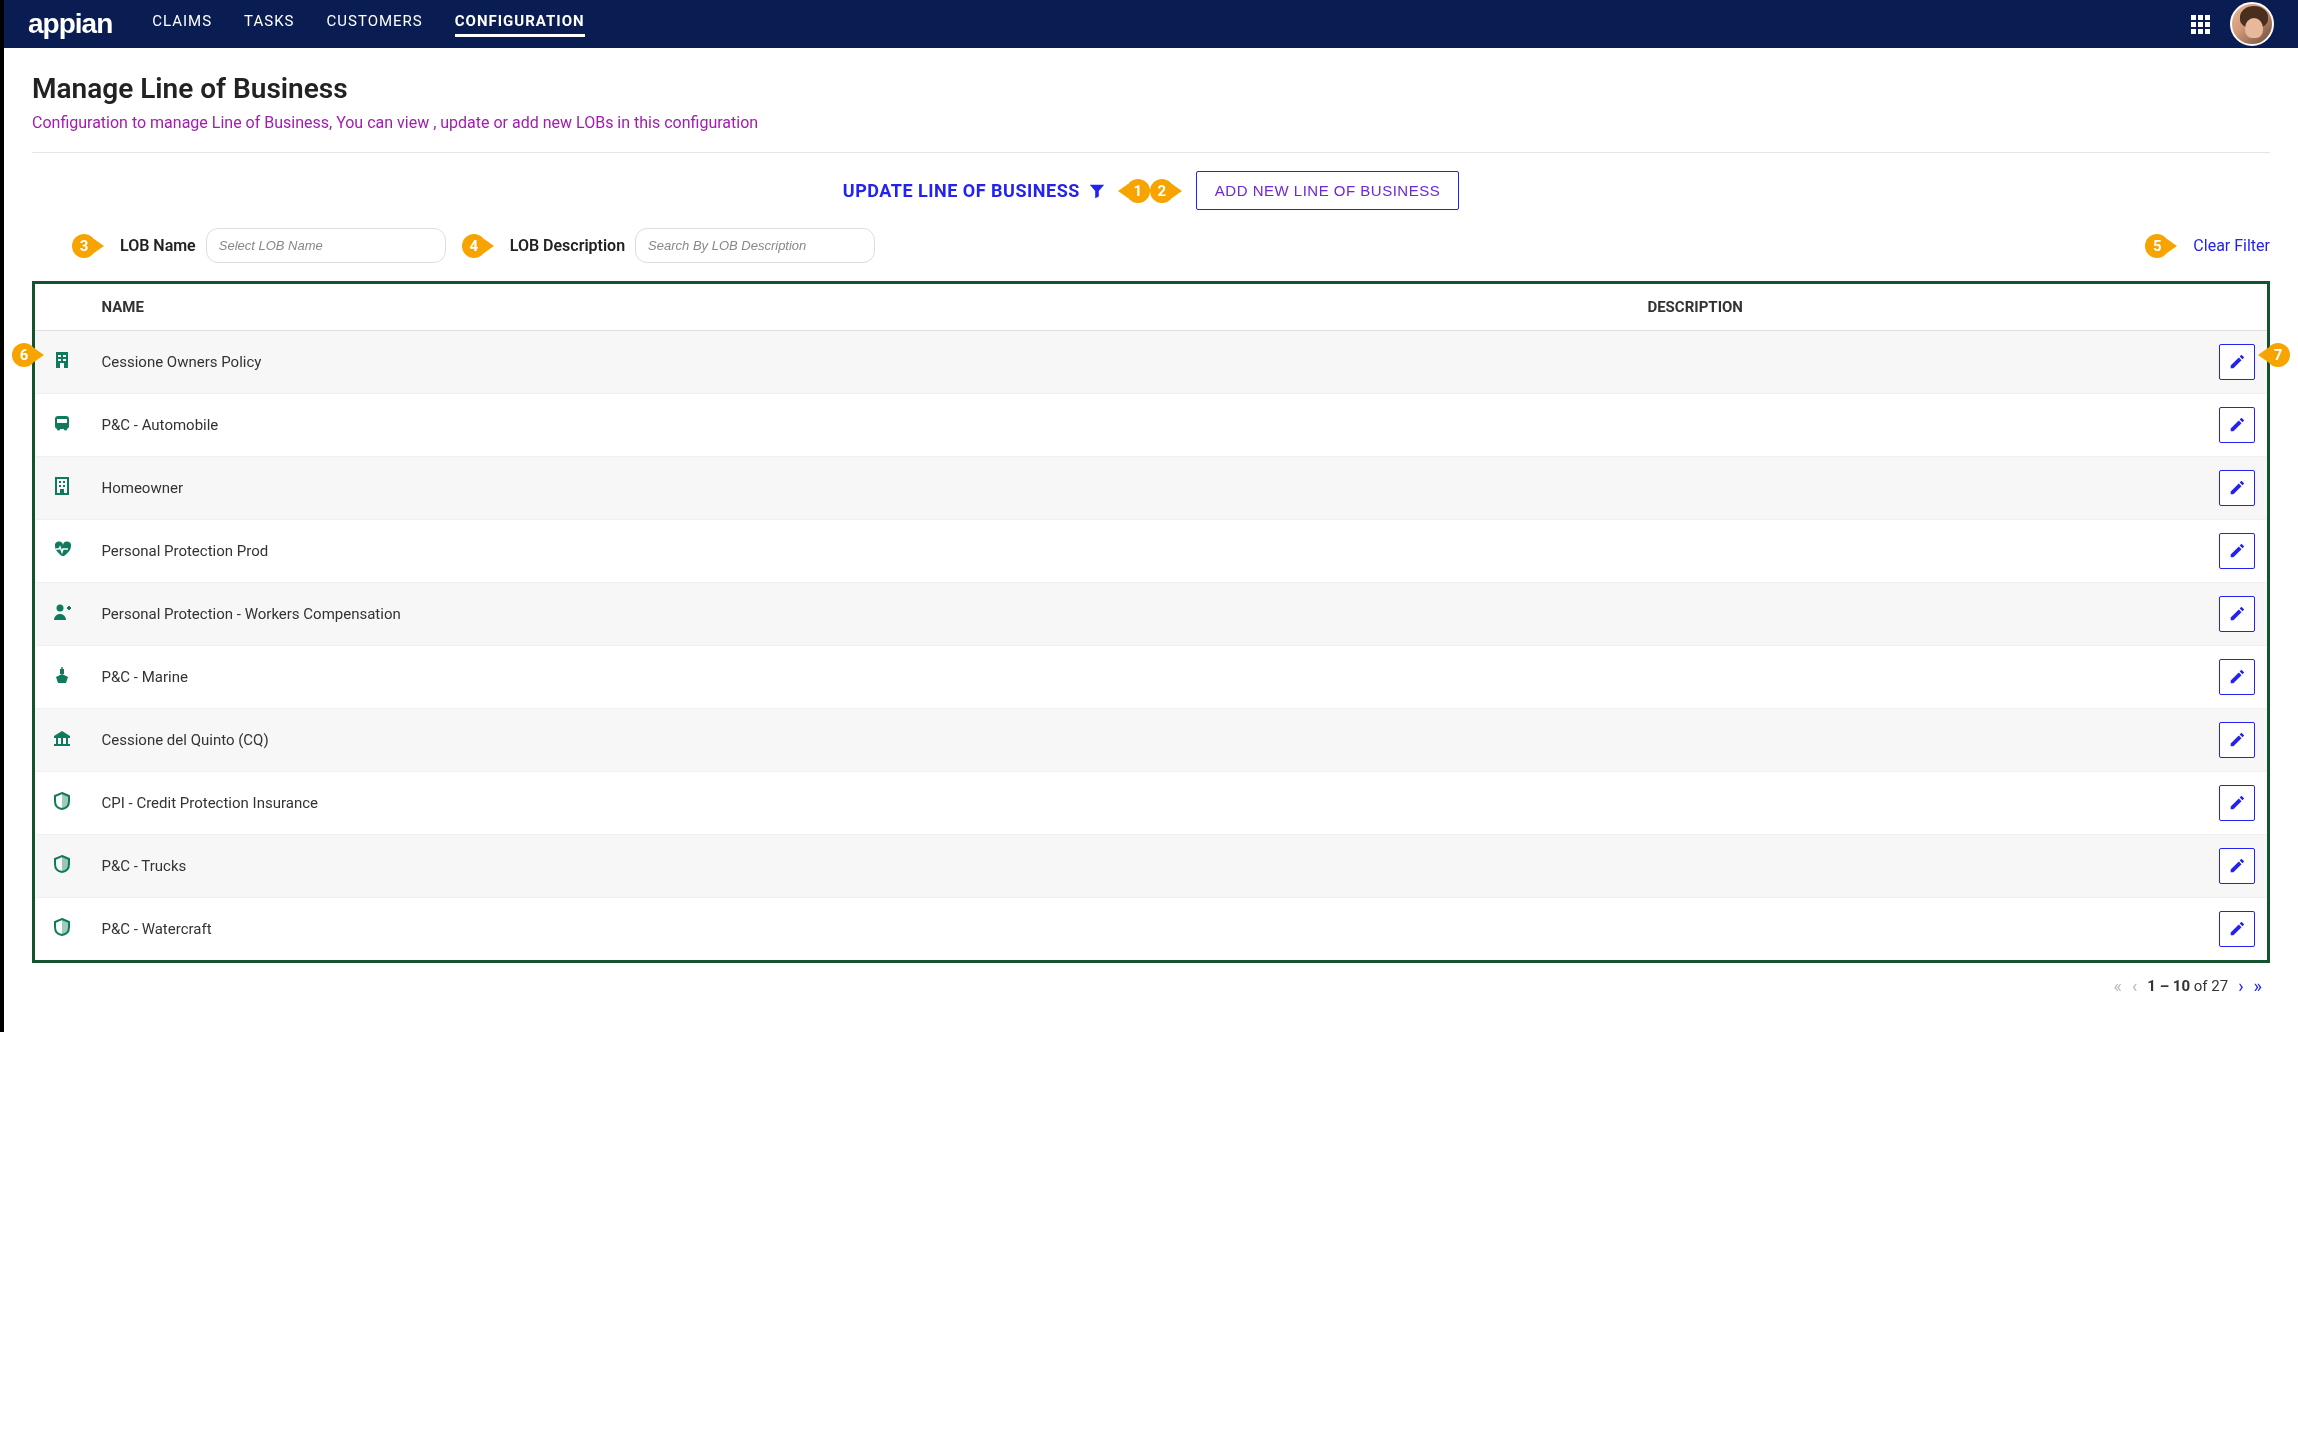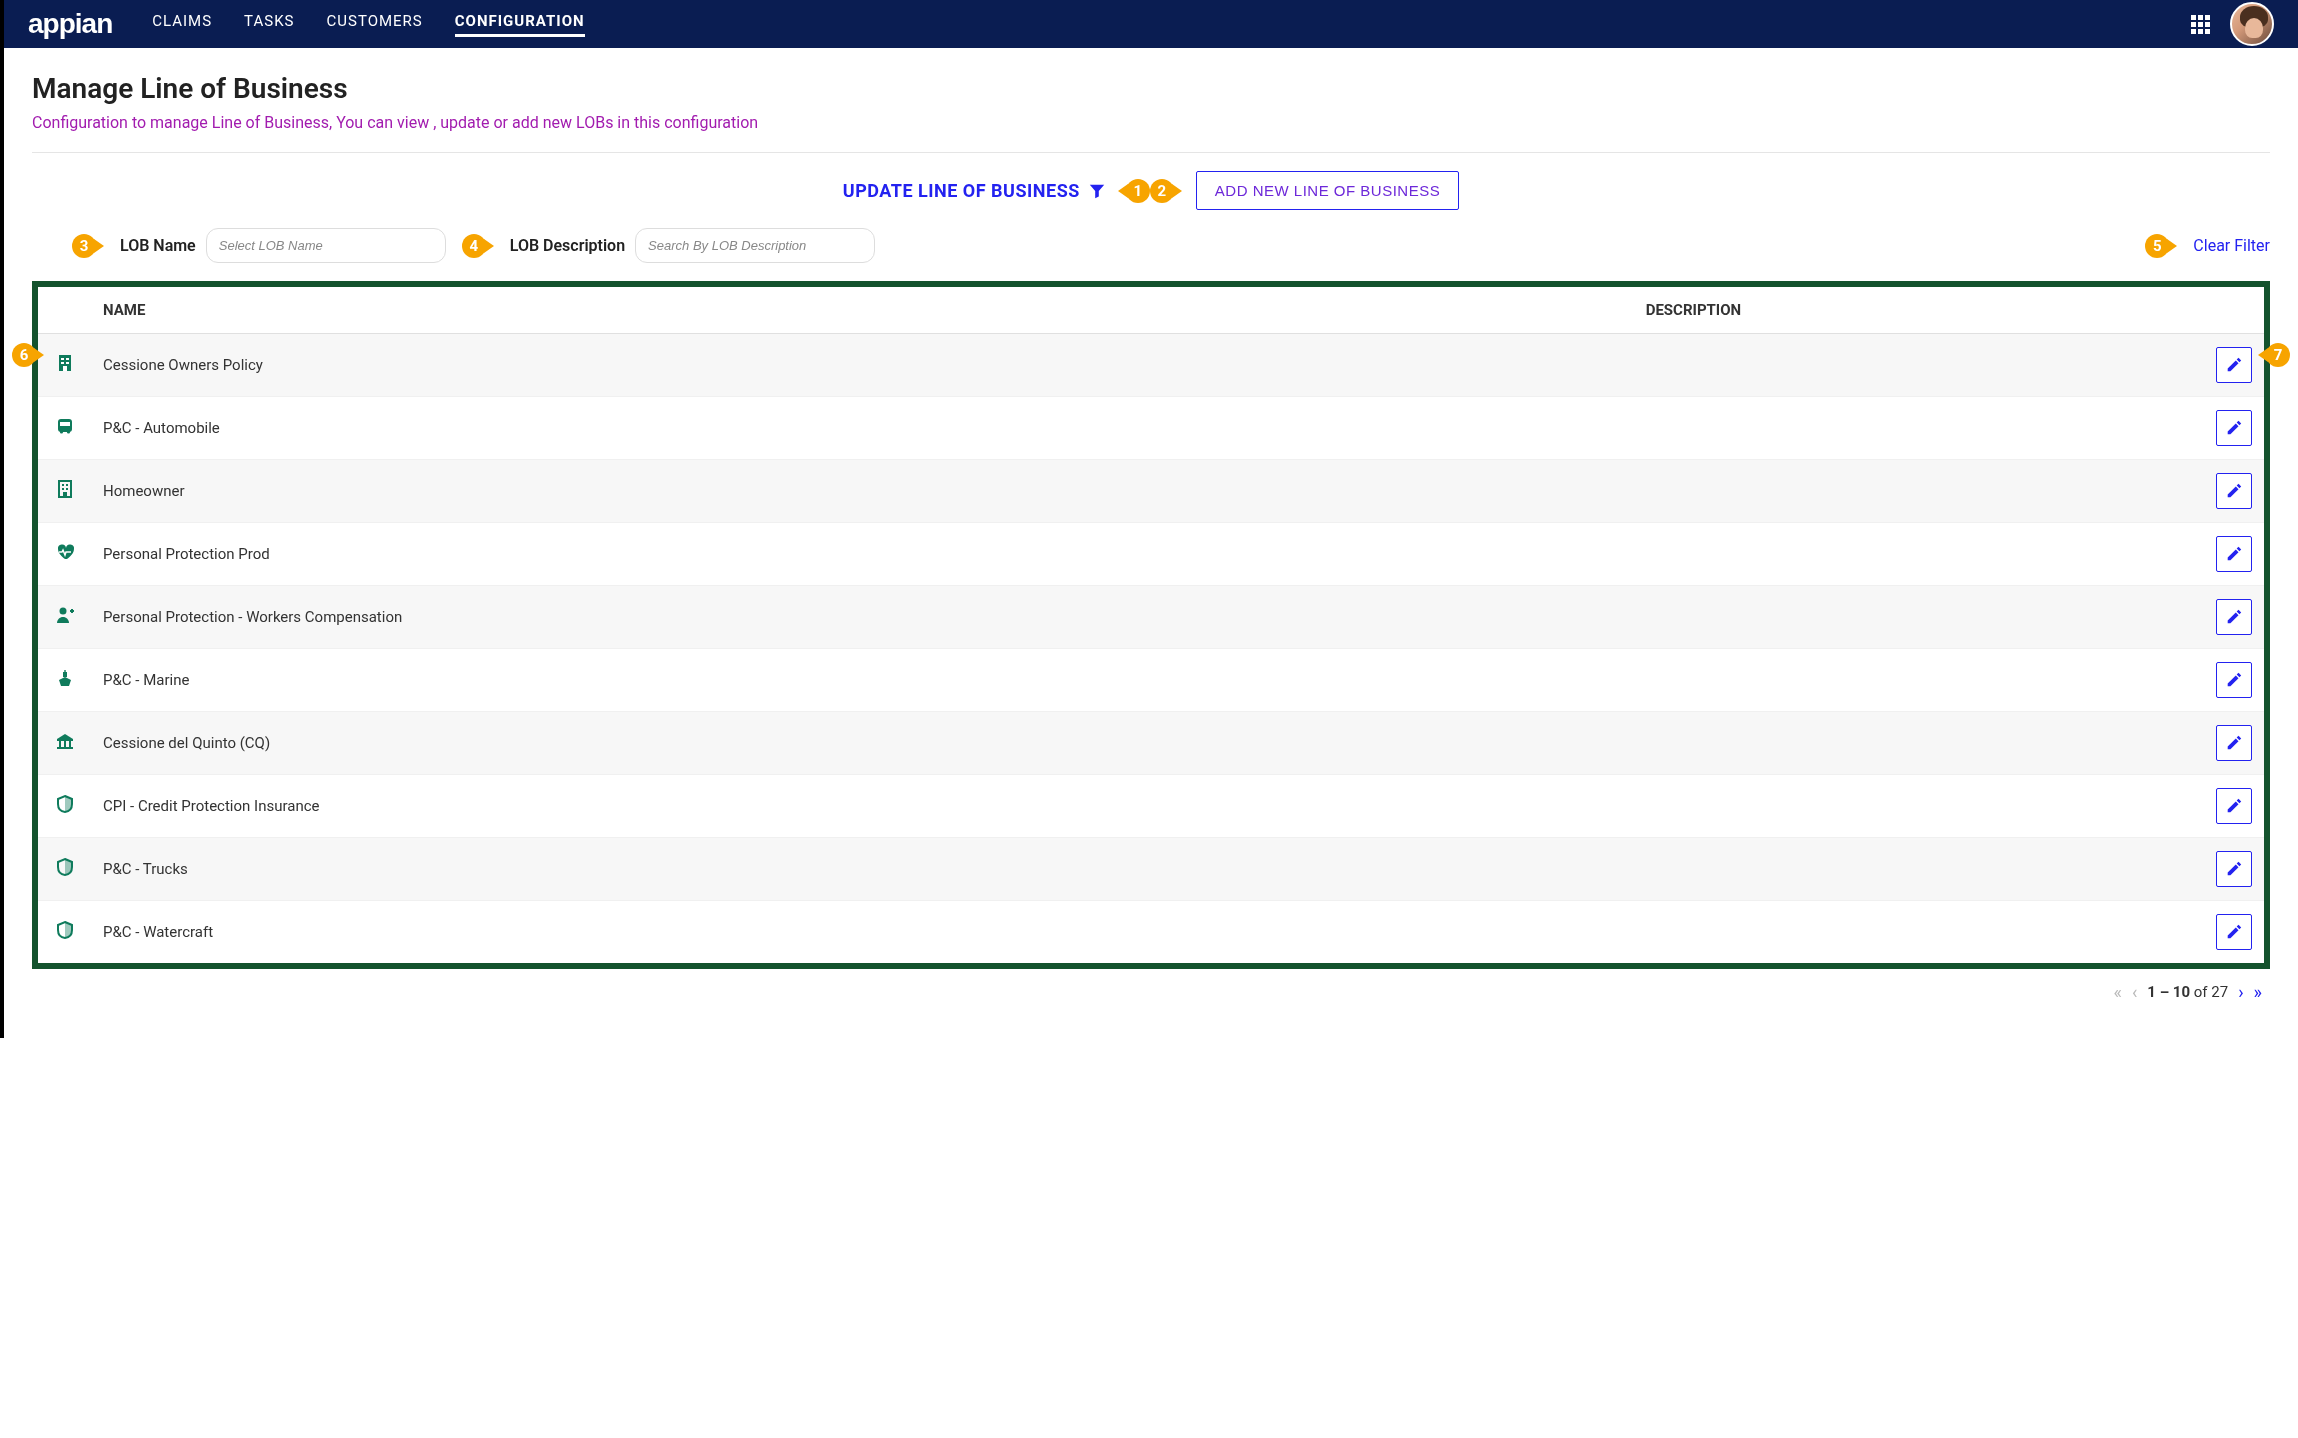--- a/index.html
+++ b/index.html
@@ -213,21 +213,21 @@
       border-bottom: 7px solid transparent;
     }
     
     
     .table-wrap {
       position: relative;
     }
     .table {
       width: 100%;
       border-collapse: collapse;
-      border: 6px solid #14532d;
+      border: 3px solid #14532d;
     }
     .table th {
       text-align: left;
       font-weight: 700;
       font-size: 15px;
       padding: 14px 12px;
       border-bottom: 1px solid #e0e0e0;
       background: #fff;
     }
     .table td {

